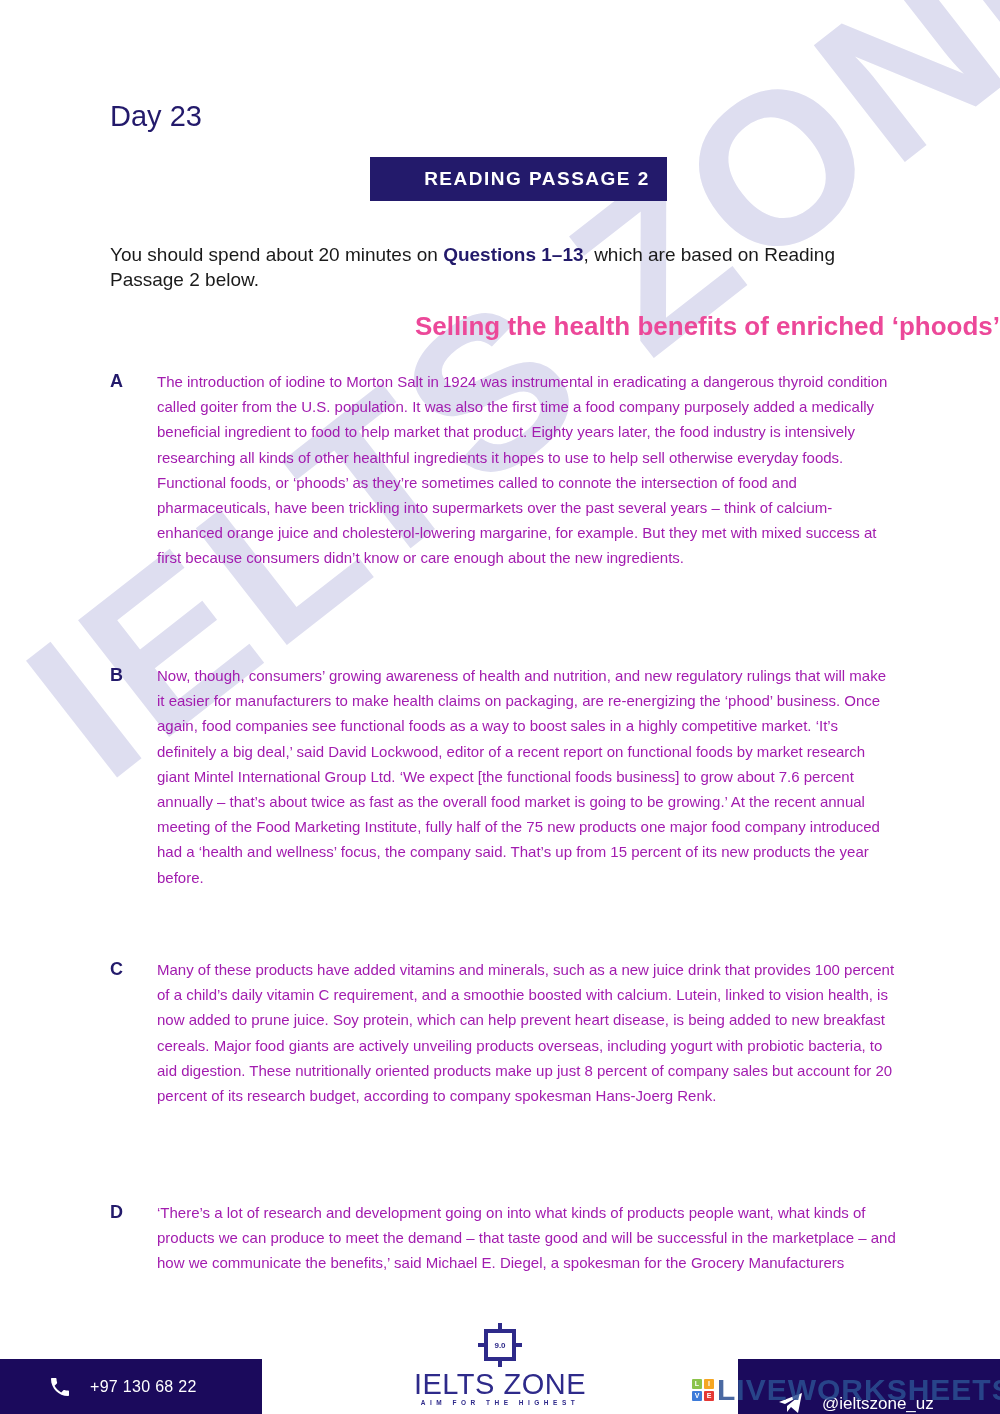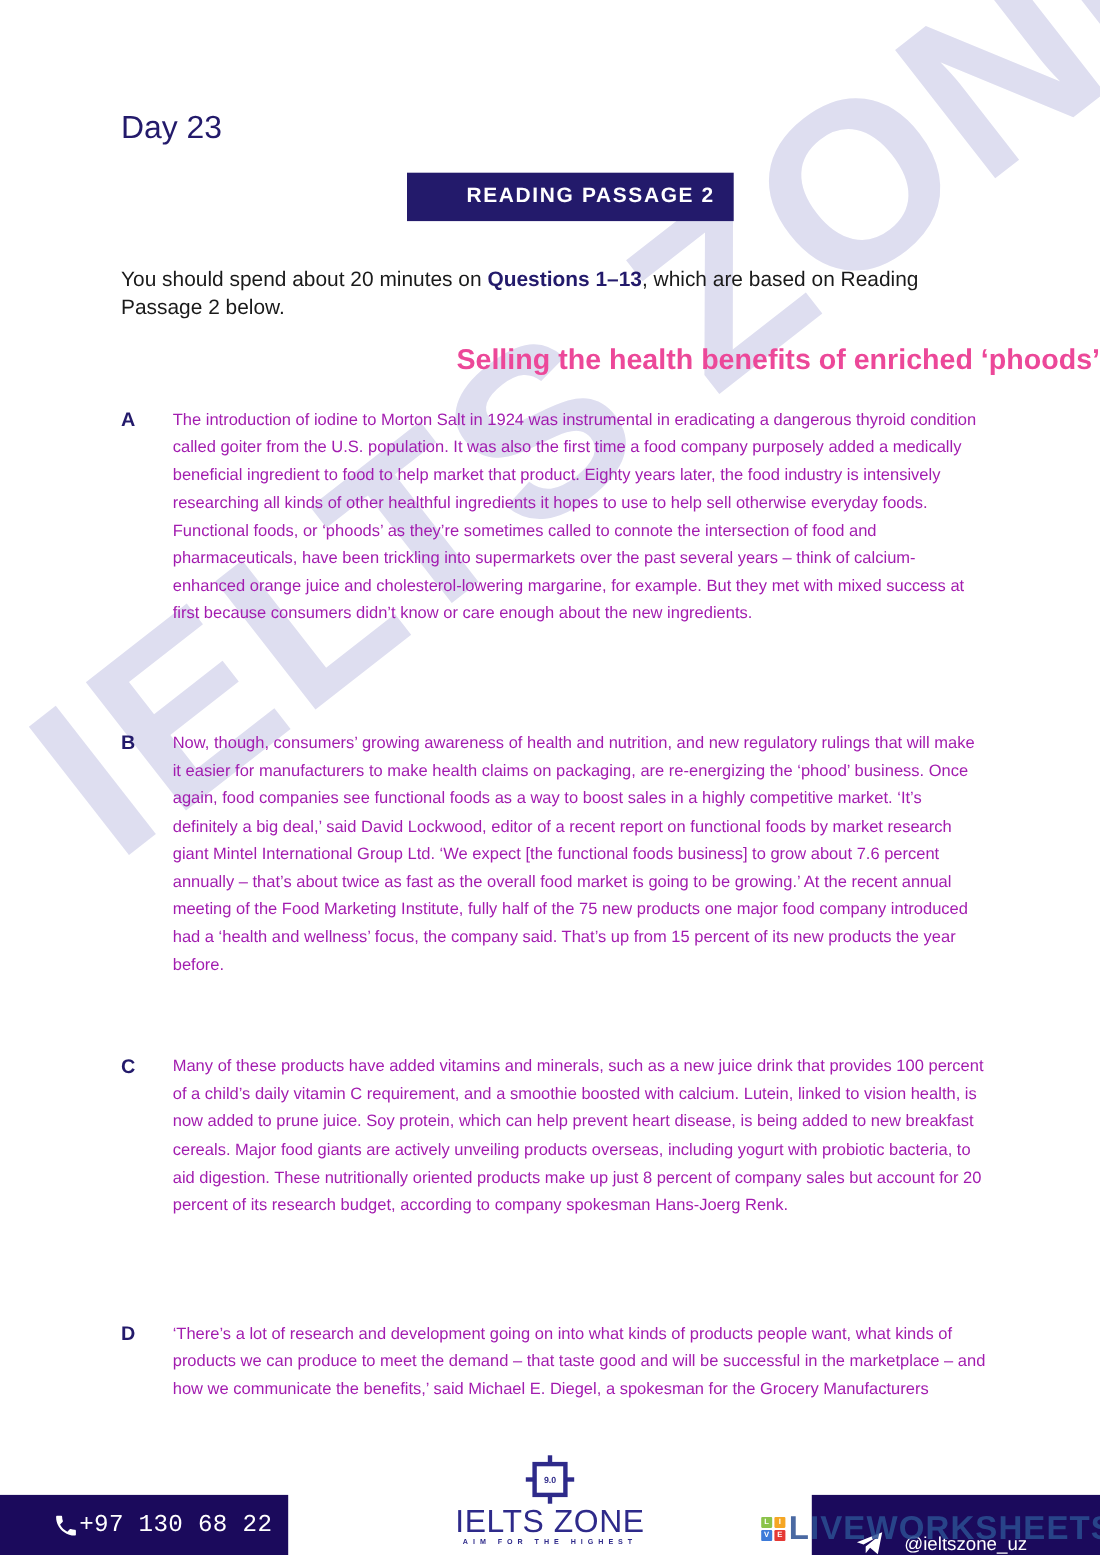--- a/index.html
+++ b/index.html
@@ -44,21 +44,21 @@
   #para-a { top: 369px; }
   #para-b { top: 663px; }
   #para-c { top: 957px; }
   #para-d { top: 1200px; }
 
   .footer-left {
     position: absolute; left: 0; top: 1359px; width: 262px; height: 55px; background: #1b0a5c;
     display: flex; align-items: center; color: #fff; z-index: 2;
   }
   .footer-left .phone-icon { margin-left: 48px; width: 24px; height: 24px; }
-  .footer-left .phone-number { font-size: 22px; letter-spacing: 0.3px; font-family: Liberation Mono, monospace; }
+  .footer-left .phone-number { margin-left: 18px; font-size: 16px; letter-spacing: 0.3px; }
 
   .logo { position: absolute; left: 410px; top: 1322px; width: 180px; height: 92px; z-index: 2; text-align: center; }
   .logo .logo-icon { display: block; margin: 0 auto; width: 46px; height: 46px; }
   .logo .brand { font-size: 29px; color: #2e2a8a; line-height: 28px; margin-top: 2px; letter-spacing: 0.5px; }
   .logo .brand b { font-weight: normal; }
   .logo .tagline { font-size: 6.5px; font-weight: bold; letter-spacing: 4.5px; color: #2e2a8a; margin-top: 1px; }
 
   .footer-right {
     position: absolute; left: 738px; top: 1359px; width: 262px; height: 55px; background: #1b0a5c;
     z-index: 2; display: flex; align-items: flex-end; color: #fff;

